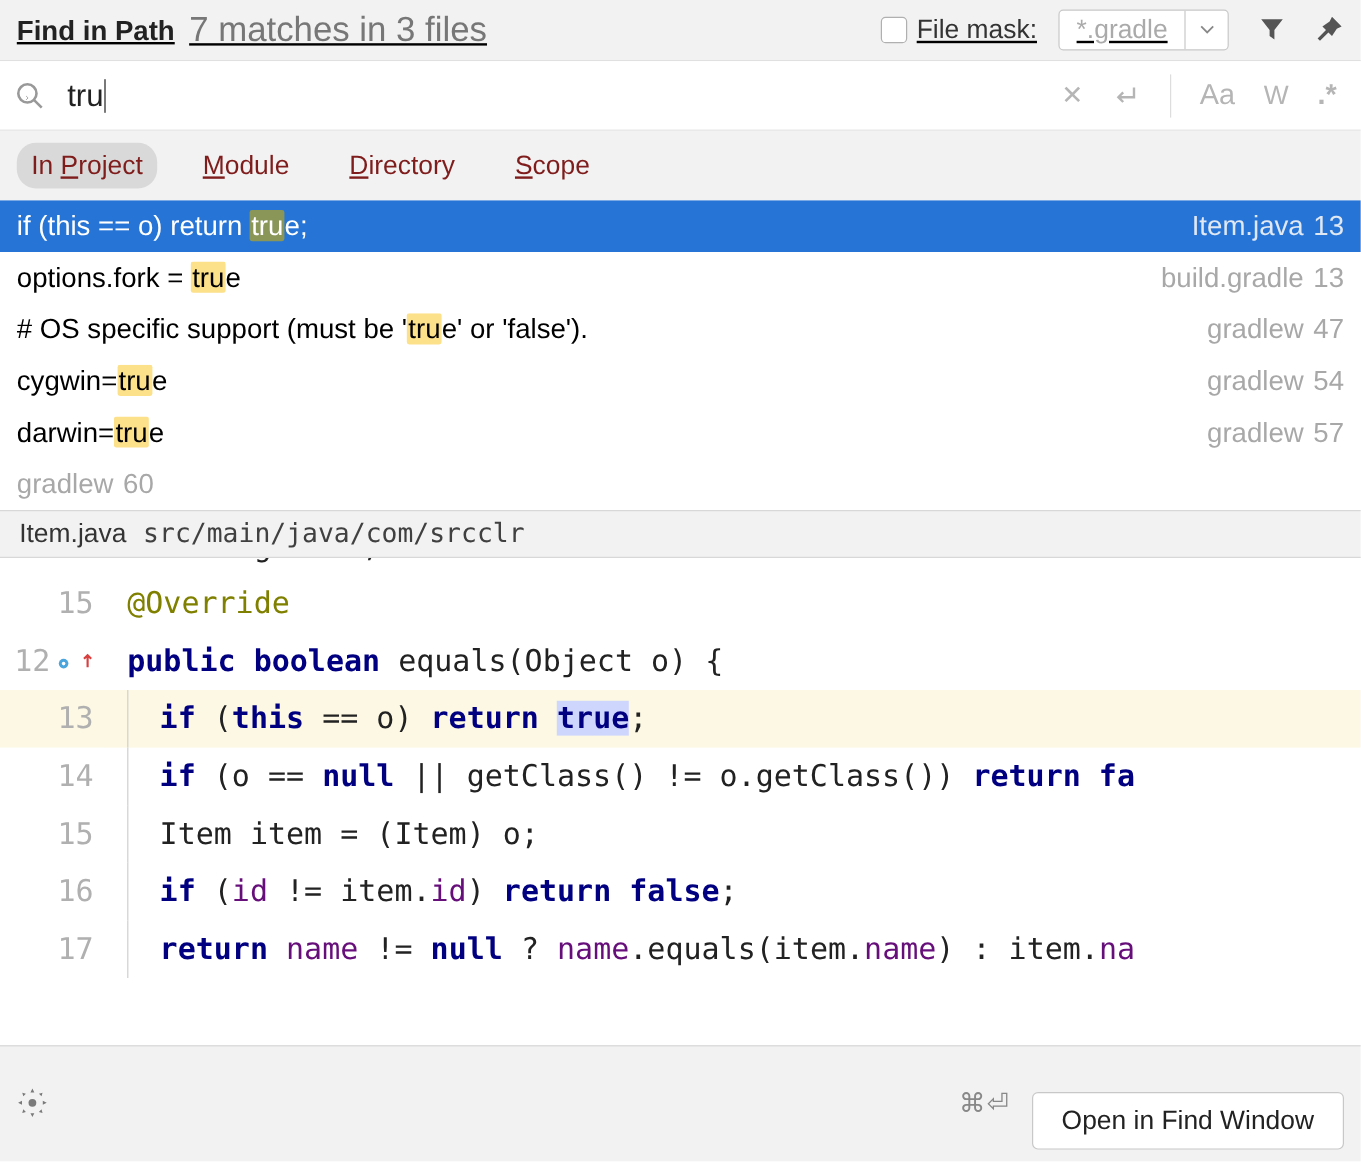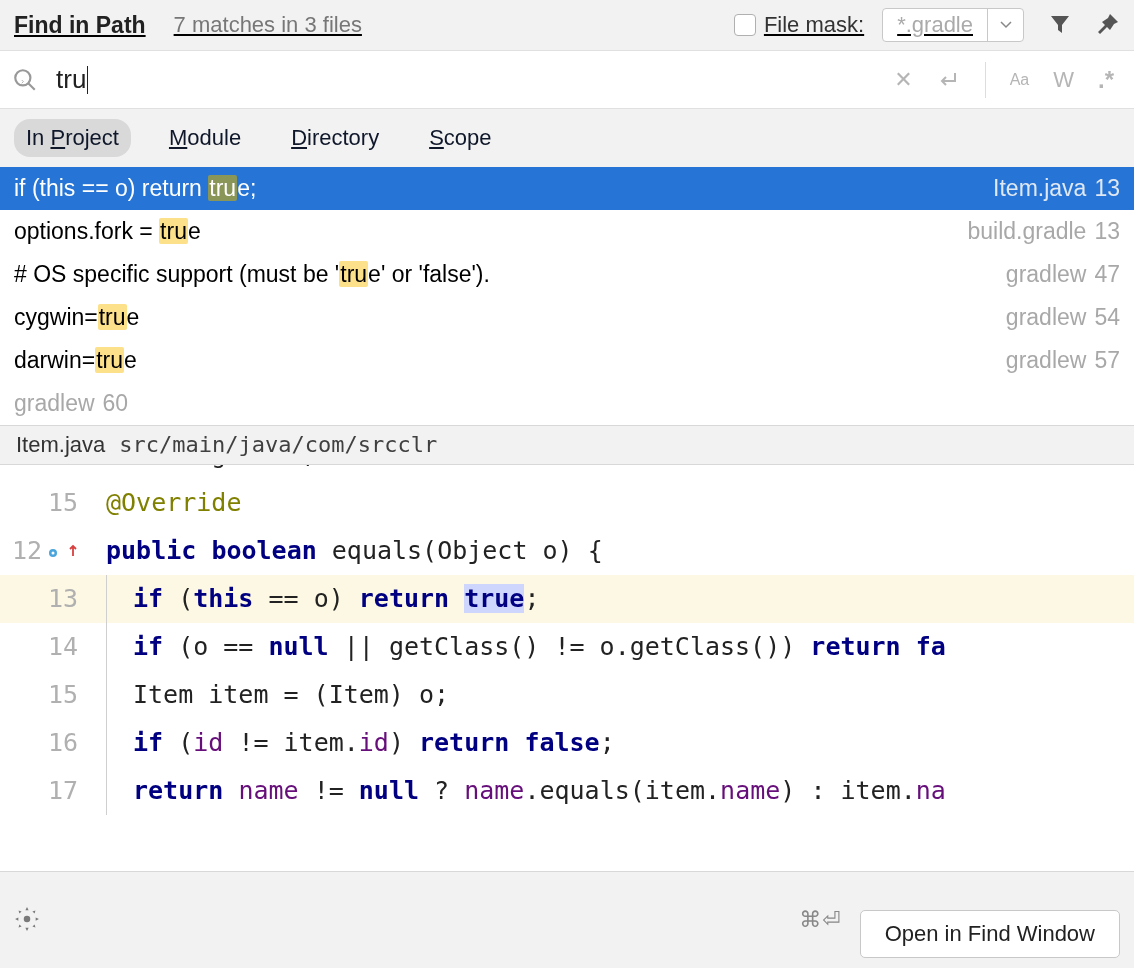--- a/index.html
+++ b/index.html
@@ -22,23 +22,23 @@
   background: #f2f2f2;
   border-bottom: 1px solid #e0e0e0;
   text-decoration: underline;
 }
 .header .title {
   font-size: 23px;
   font-weight: 600;
   color: #222;
 }
 .header .matches {
-  font-size: 22px;
+  font-size: 29px;
   color: #777;
-  margin-left: 28px;
+  margin-left: 12px;
 }
 .header .spacer { flex: 1; }
 .checkbox-wrap {
   display: flex;
   align-items: center;
   gap: 8px;
   margin-right: 18px;
 }
 .checkbox {
   width: 22px;
@@ -83,35 +83,35 @@
   padding: 12px 12px;
   height: 58px;
   border-bottom: 1px solid #e0e0e0;
 }
 .search-icon { color: #999; display: flex; align-items: center; }
 .search-icon svg { width: 26px; height: 26px; }
 .search-ctrls-right { display: flex; align-items: center; gap: 24px; padding-right: 8px; }
 .search-ctrls-right .ico { color: #b5b5b5; display: flex; align-items: center; }
 .clear-x { font-size: 22px; }
 .sep-v { width:1px; height:36px; background:#ddd; }
-.aa { font-size:16px; color:#bbb; font-weight:500; }
+.aa { font-size:24px; color:#bbb; font-weight:500; }
 .big-w { font-size:22px; color:#bbb; font-weight:500; }
 .regex-dot { font-size:24px; color:#5CB3FC; font-weight:bold; }
 
 
 .scope-row {
   display: flex;
   align-items: center;
   background: #f2f2f2;
   padding: 10px 14px;
   gap: 26px;
 }
 .scope-item {
   font-size: 22px;
-  color: #0f172a;
+  color: #7f1d1d;
   padding: 6px 12px;
   border-radius: 16px;
 }
 .scope-item.active { background: #d9d9d9; }
 .scope-item .ul { text-decoration: underline; }
 
 
 .results { display: flex; flex-direction: column; }
 .row {
   display: flex;

